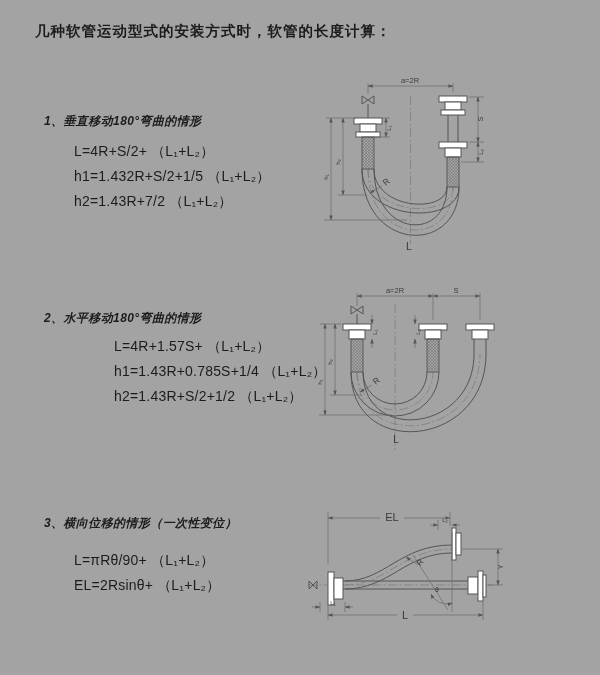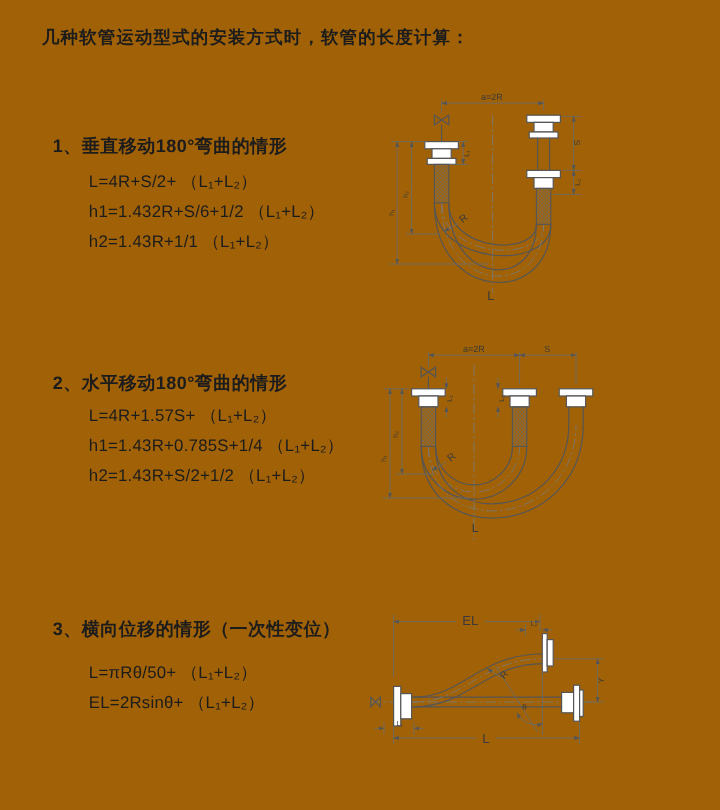--- a/index.html
+++ b/index.html
@@ -1,23 +1,23 @@
 <!DOCTYPE html>
 <html><head>
 <meta charset="utf-8">
 <style>
   html,body{margin:0;padding:0;background:#fff;}
-  .page{position:relative;width:600px;height:675px;background:#a16207;overflow:hidden;
+  .page{position:relative;width:600px;height:675px;background:#a3a3a3;overflow:hidden;
         font-family:"Liberation Sans","DejaVu Sans",sans-serif;color:#1c1c1c;}
   .title{position:absolute;left:35px;top:22px;font-size:14.5px;font-weight:600;letter-spacing:1px;}
-  .heading{position:absolute;left:44px;font-size:15px;font-weight:600;letter-spacing:0.4px;}
+  .heading{position:absolute;left:44px;font-size:12px;font-weight:600;letter-spacing:0.4px;font-style:italic;}
   .formulas{position:absolute;left:74px;font-size:14px;letter-spacing:0.2px;}
   .formulas .fline{height:25px;line-height:25px;white-space:pre;}
   .h1{top:113px;} .f1{top:139px;}
-  .h2{top:310px;} .f2{top:334px;}
+  .h2{top:310px;} .f2{top:334px;margin-left:40px;}
   .h3{top:515px;} .f3{top:548px;}
   svg{position:absolute;}
   .d1{left:312px;top:72px;}
   .d2{left:312px;top:282px;}
   .d3{left:300px;top:500px;}
   svg text{fill:#3a3a3a;font-family:"Liberation Sans","DejaVu Sans",sans-serif;}
   .ln{stroke:#555;stroke-width:1;fill:none;}
   .thin{stroke:#6b6b6b;stroke-width:0.7;fill:none;}
   .dim{stroke:#6b6b6b;stroke-width:0.7;fill:none;}
   .cl{stroke:#7a7a7a;stroke-width:0.7;fill:none;stroke-dasharray:9 2.5 2 2.5;}
@@ -26,34 +26,34 @@
 </head>
 <body>
 
 <div class="page">
 
   <div class="title">几种软管运动型式的安装方式时，软管的长度计算：</div>
 
   <div class="heading h1">1、垂直移动180°弯曲的情形</div>
   <div class="formulas f1">
     <div class="fline">L=4R+S/2+ （L₁+L₂）</div>
-    <div class="fline">h1=1.432R+S/6+1/2 （L₁+L₂）</div>
-    <div class="fline">h2=1.43R+1/1 （L₁+L₂）</div>
+    <div class="fline">h1=1.432R+S/2+1/5 （L₁+L₂）</div>
+    <div class="fline">h2=1.43R+7/2 （L₁+L₂）</div>
   </div>
 
   <div class="heading h2">2、水平移动180°弯曲的情形</div>
   <div class="formulas f2">
     <div class="fline">L=4R+1.57S+ （L₁+L₂）</div>
     <div class="fline">h1=1.43R+0.785S+1/4 （L₁+L₂）</div>
     <div class="fline">h2=1.43R+S/2+1/2 （L₁+L₂）</div>
   </div>
 
   <div class="heading h3">3、横向位移的情形（一次性变位）</div>
   <div class="formulas f3">
-    <div class="fline">L=πRθ/50+ （L₁+L₂）</div>
+    <div class="fline">L=πRθ/90+ （L₁+L₂）</div>
     <div class="fline">EL=2Rsinθ+ （L₁+L₂）</div>
   </div>
 
   <svg class="d1" width="288" height="190" viewBox="0 0 288 190">
     <defs>
       <marker id="ar1" markerWidth="7" markerHeight="5" refX="6.5" refY="2.5" orient="auto-start-reverse">
         <path d="M0,0 L7,2.5 L0,5 Z" fill="#555"></path>
       </marker>
       <pattern id="br1" width="3" height="3" patternUnits="userSpaceOnUse">
         <path d="M0,3 L3,0 M0,0 L3,3" stroke="#6e6e6e" stroke-width="0.5"></path>

